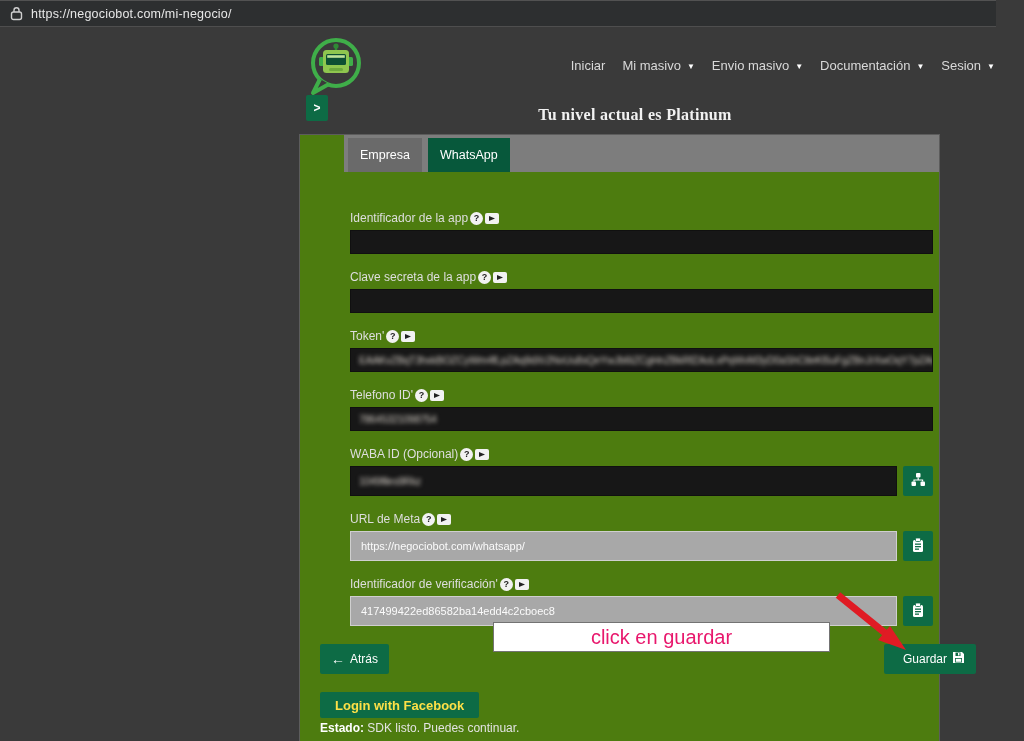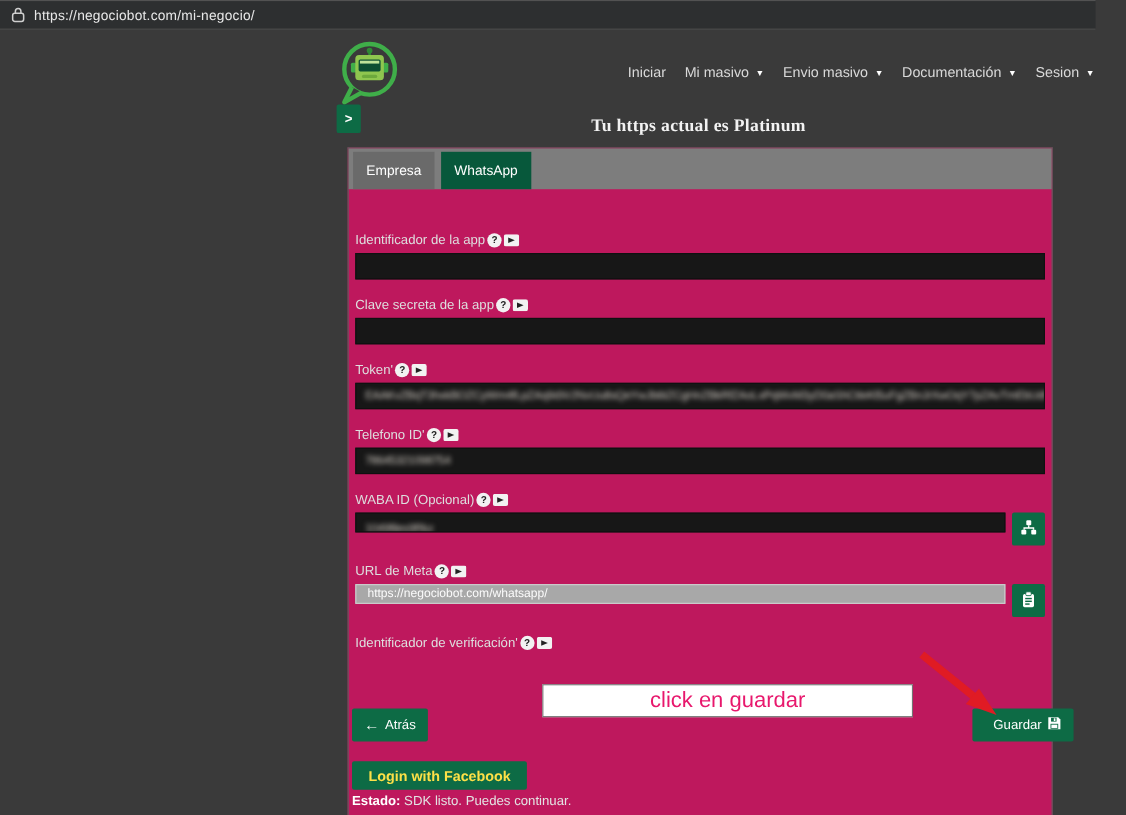--- a/index.html
+++ b/index.html
@@ -35,22 +35,22 @@
   .caret { font-size:8px; color:#fff; position:relative; top:1px; }
 
   .page-title {
     position:absolute; left:315px; top:106px; width:640px; text-align:center;
     color:#f2f2f2; font-family:"Liberation Serif", serif; font-size:16px; font-weight:bold;
     letter-spacing:.3px;
   }
 
   
   .panel {
-    position:absolute; left:316px; top:134px; width:641px; height:607px;
-    background:#be185d; border:1px solid #5c5c5c; border-bottom:none;
+    position:absolute; left:299px; top:134px; width:641px; height:607px;
+    background:#4d7c0f; border:1px solid #5c5c5c; border-bottom:none;padding-left:44px;
   }
   .tab-bar {
     height:37px; background:#7d7d7d; display:flex; align-items:flex-end;
     padding-left:4px; gap:6px;
   }
   .tab {
     height:34px; line-height:34px; padding:0 12px; font-size:12.5px; color:#fff; cursor:pointer;
   }
   .tab.inactive { background:#6a6a6a; }
   .tab.active { background:#07583b; }
@@ -74,21 +74,21 @@
     color:#ddd; font-size:11px; padding:0 8px; outline:none;
   }
   .input-dark-div {
     width:100%; height:24px; background:#171717; border:1px solid #101010;
     color:#cfc9c1; font-size:10.5px; padding:0 8px; line-height:22px;
     overflow:hidden; white-space:nowrap;
   }
   .redacted { filter:blur(2.2px); letter-spacing:-0.3px; user-select:none; }
 
   .row-with-btn { display:flex; align-items:stretch; gap:6px; }
-  .row-with-btn .input-dark-div, .row-with-btn .input-light { height:18px; line-height:28px; flex:1; }
+  .row-with-btn .input-dark-div, .row-with-btn .input-light { height:30px; line-height:28px; flex:1; }
   .icon-btn {
     width:30px; height:30px; background:#0d6b45; border:none; border-radius:2px;
     display:flex; align-items:center; justify-content:center; cursor:pointer; flex:0 0 30px;
   }
   .input-light {
     background:#a8a8a8; border:1px solid #cfcfcf; color:#fbfbfb;
     font-size:11px; padding:0 10px; outline:none;
   }
 
   
@@ -161,21 +161,21 @@
   <div class="nav-item">
     <span>Documentación</span>
     <span class="caret">▼</span>
   </div>
   <div class="nav-item">
     <span>Sesion</span>
     <span class="caret">▼</span>
   </div>
 </nav>
 
-<div class="page-title">Tu https actual es Platinum</div>
+<div class="page-title">Tu nivel actual es Platinum</div>
 
 <div class="panel">
   <div class="tab-bar">
     <div class="tab inactive">Empresa</div>
     <div class="tab active">WhatsApp</div>
   </div>
 
   <div class="form-area">
 
     <div class="field-group">
@@ -296,20 +296,34 @@
     <div class="field-group">
       <div class="field-label">
         <span>Identificador de verificación'</span>
         <span class="help-icon">?</span>
         <span class="media-icon">
           <svg width="14" height="11" viewBox="0 0 14 11">
               <rect x="0" y="0" width="14" height="11" rx="2" fill="#f2f2f2"></rect>
               <path d="M4 3 L10 5.5 L4 8 Z" fill="#222"></path>
             </svg>
         </span>
+      </div>
+      <div class="row-with-btn">
+        <input class="input-light" type="text" readonly="" value="417499422ed86582ba14edd4c2cboec8" style="">
+        <button class="icon-btn">
+          <span>
+            <svg width="14" height="16" viewBox="0 0 14 16">
+              <rect x="2" y="3" width="10" height="12" rx="1.5" fill="#fff"></rect>
+              <rect x="4.5" y="1" width="5" height="3.5" rx="1" fill="#fff" stroke="#0d6b45" stroke-width="0.8"></rect>
+              <rect x="4" y="6.5" width="6" height="1.3" fill="#0d6b45"></rect>
+              <rect x="4" y="9" width="6" height="1.3" fill="#0d6b45"></rect>
+              <rect x="4" y="11.5" width="4" height="1.3" fill="#0d6b45"></rect>
+            </svg>
+          </span>
+        </button>
       </div>
     </div>
 
   </div>
 </div>
 
 <button class="btn-green btn-back">
   <span class="back-arrow">←</span>
   <span>Atrás</span>
 </button>

